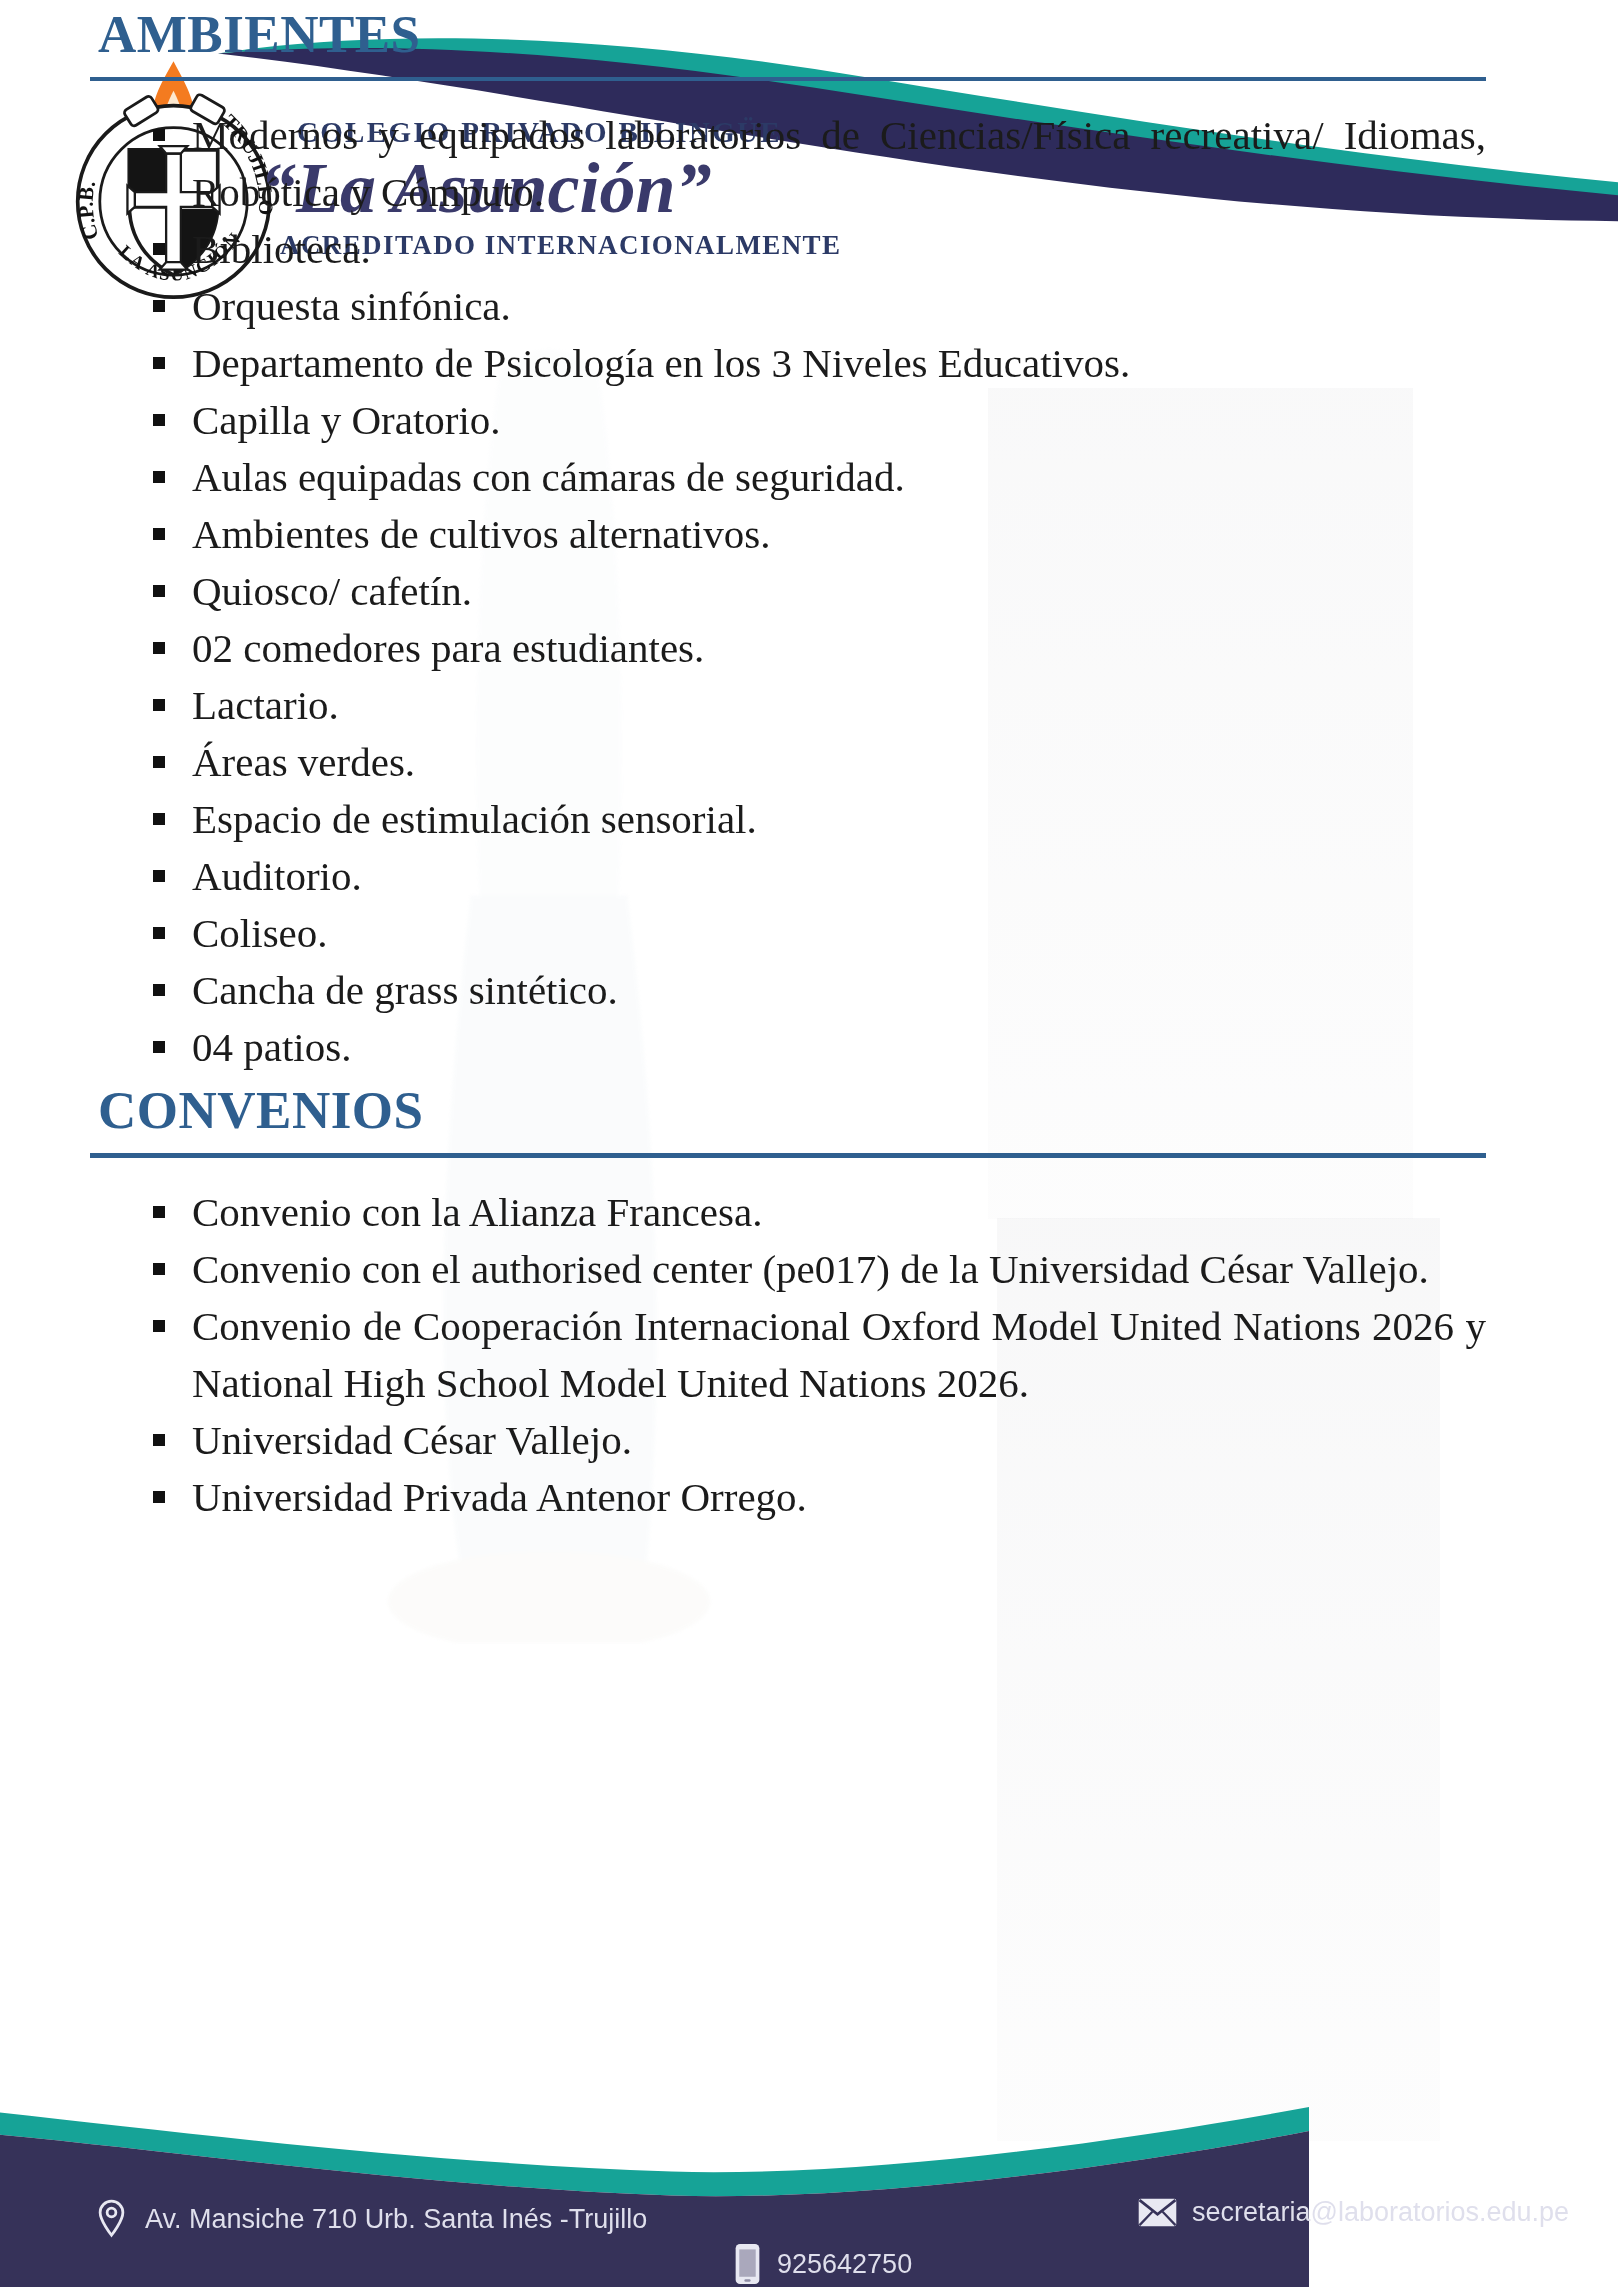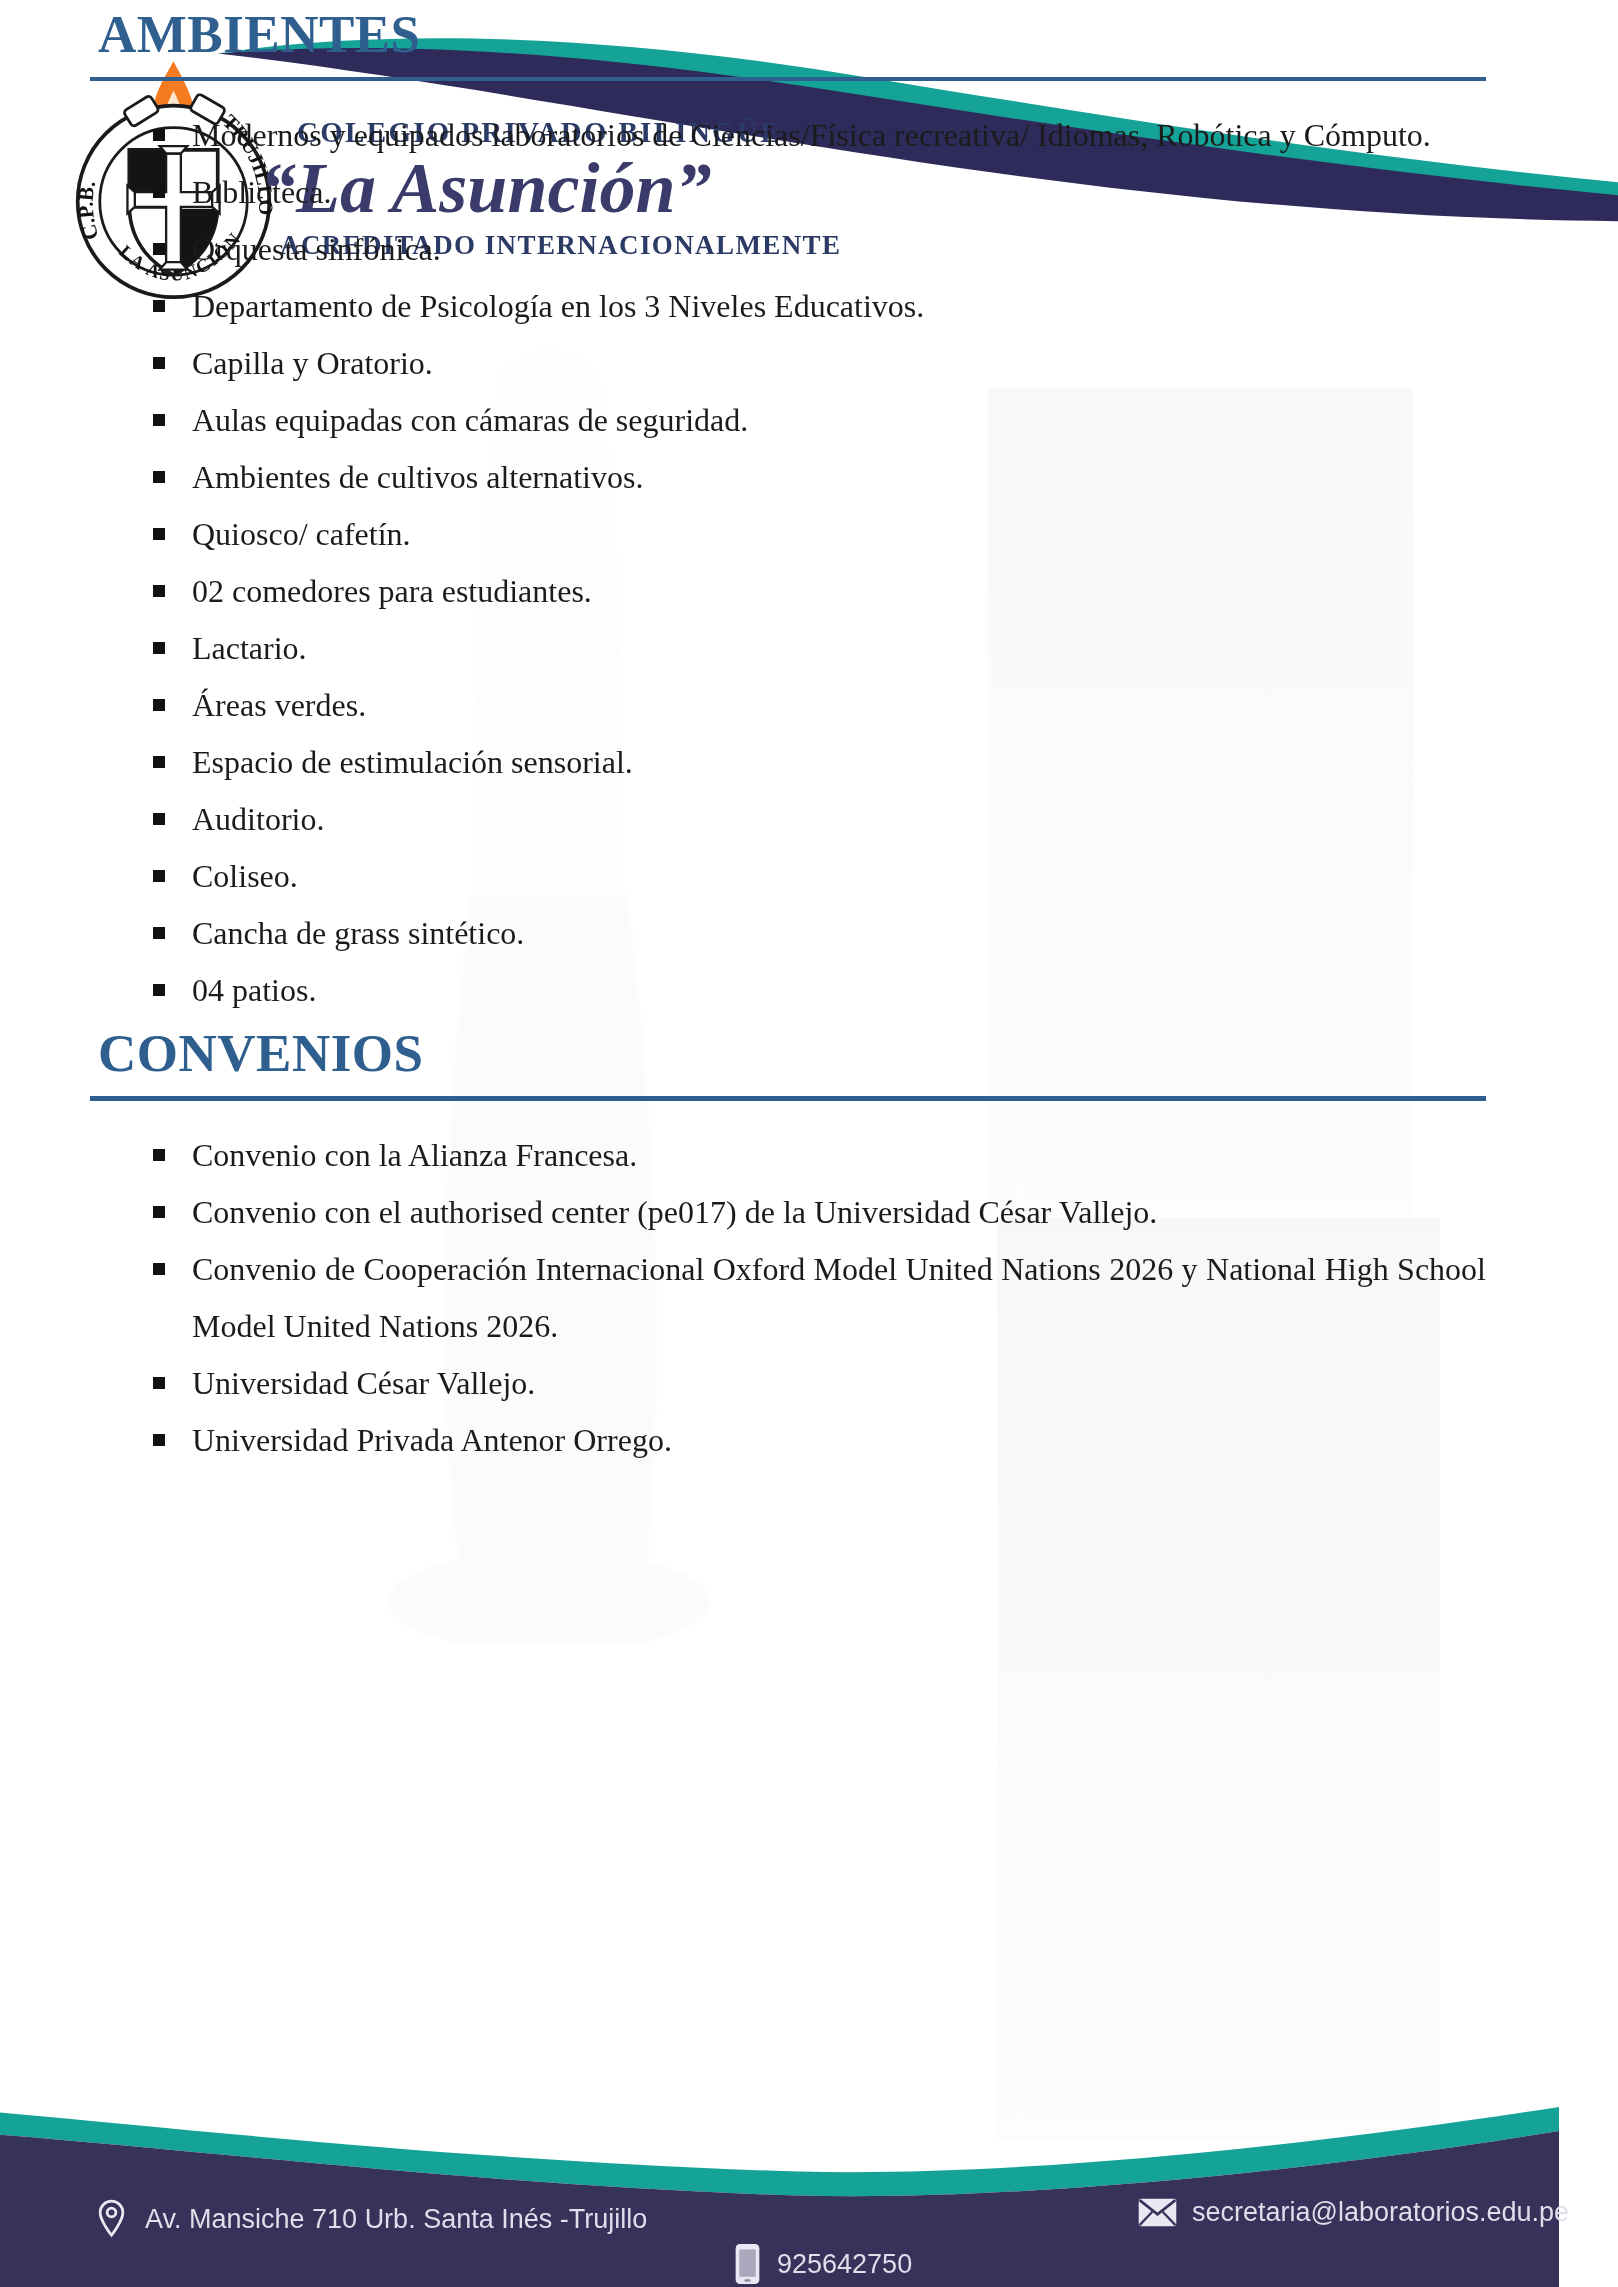--- a/index.html
+++ b/index.html
@@ -50,36 +50,36 @@
   .title-ambientes{margin-top:332px;}
   .title-convenios{margin-top:44px;}
   .rule{
     margin-top:15.7px;
     height:4.6px;width:100%;
     background:#2f5f8f;
   }
   ul.bullet-list{
     list-style:none;
     margin:26px 0 0 63px;padding:0;
-    font-size:32px;line-height:57px;
+    font-size:41px;line-height:57px;
   }
   ul.bullet-list li{
     position:relative;
     padding-left:39px;
     text-align:justify;
     margin:0;
   }
   ul.bullet-list li::before{
     content:"";
     position:absolute;left:0;top:22px;
     width:12px;height:12px;
     background:#111111;
   }
   
-  .footer{position:absolute;left:0;top:2094px;width:1559px;height:194px;}
+  .footer{position:absolute;left:0;top:2094px;width:1309px;height:194px;}
   .footer-wave{position:absolute;left:0;top:0;width:100%;height:100%;}
   .contact{
     position:absolute;top:103px;
     display:flex;align-items:center;gap:14px;
     color:#dfdfec;
     font-family:"Liberation Sans", sans-serif;
     font-size:27px;
     white-space:nowrap;
   }
   .contact svg{flex:0 0 auto;}

